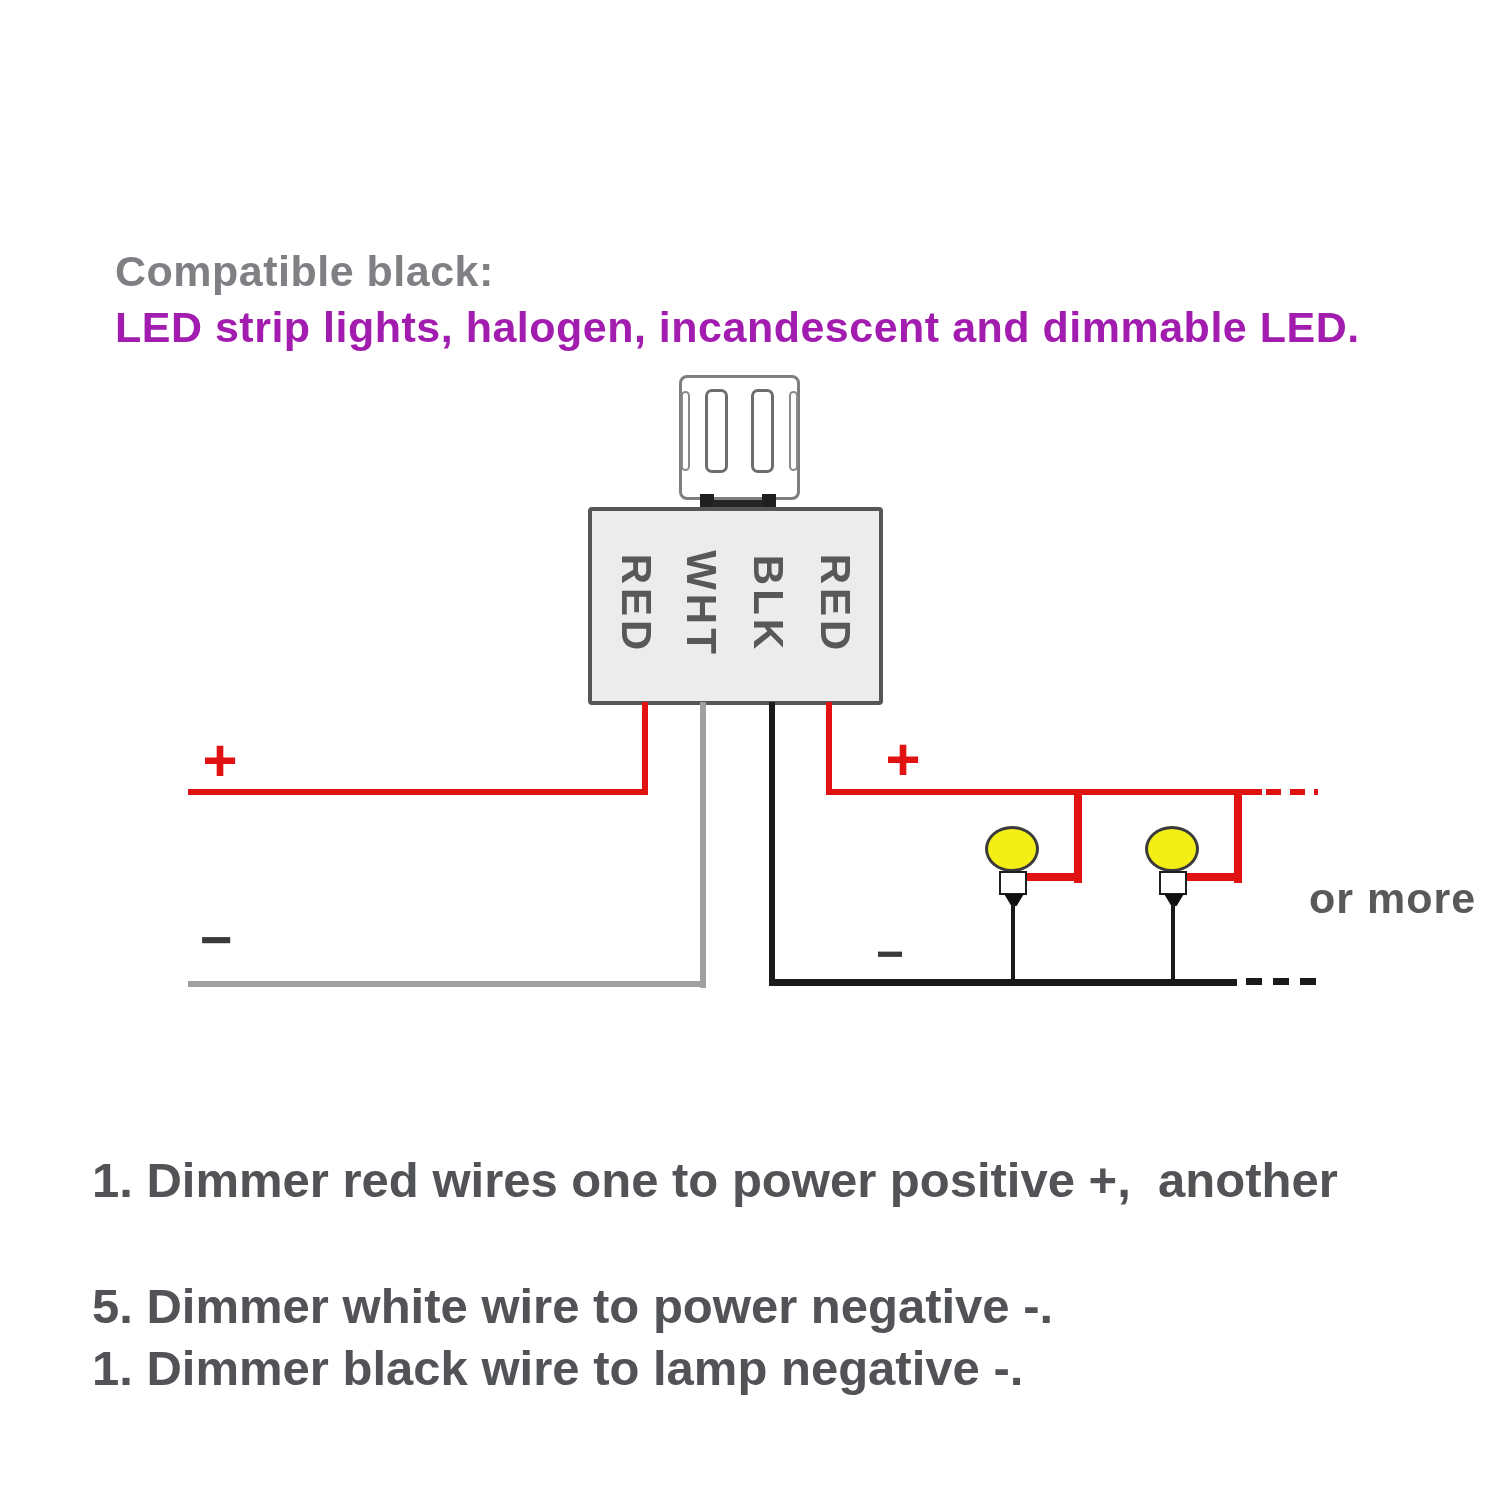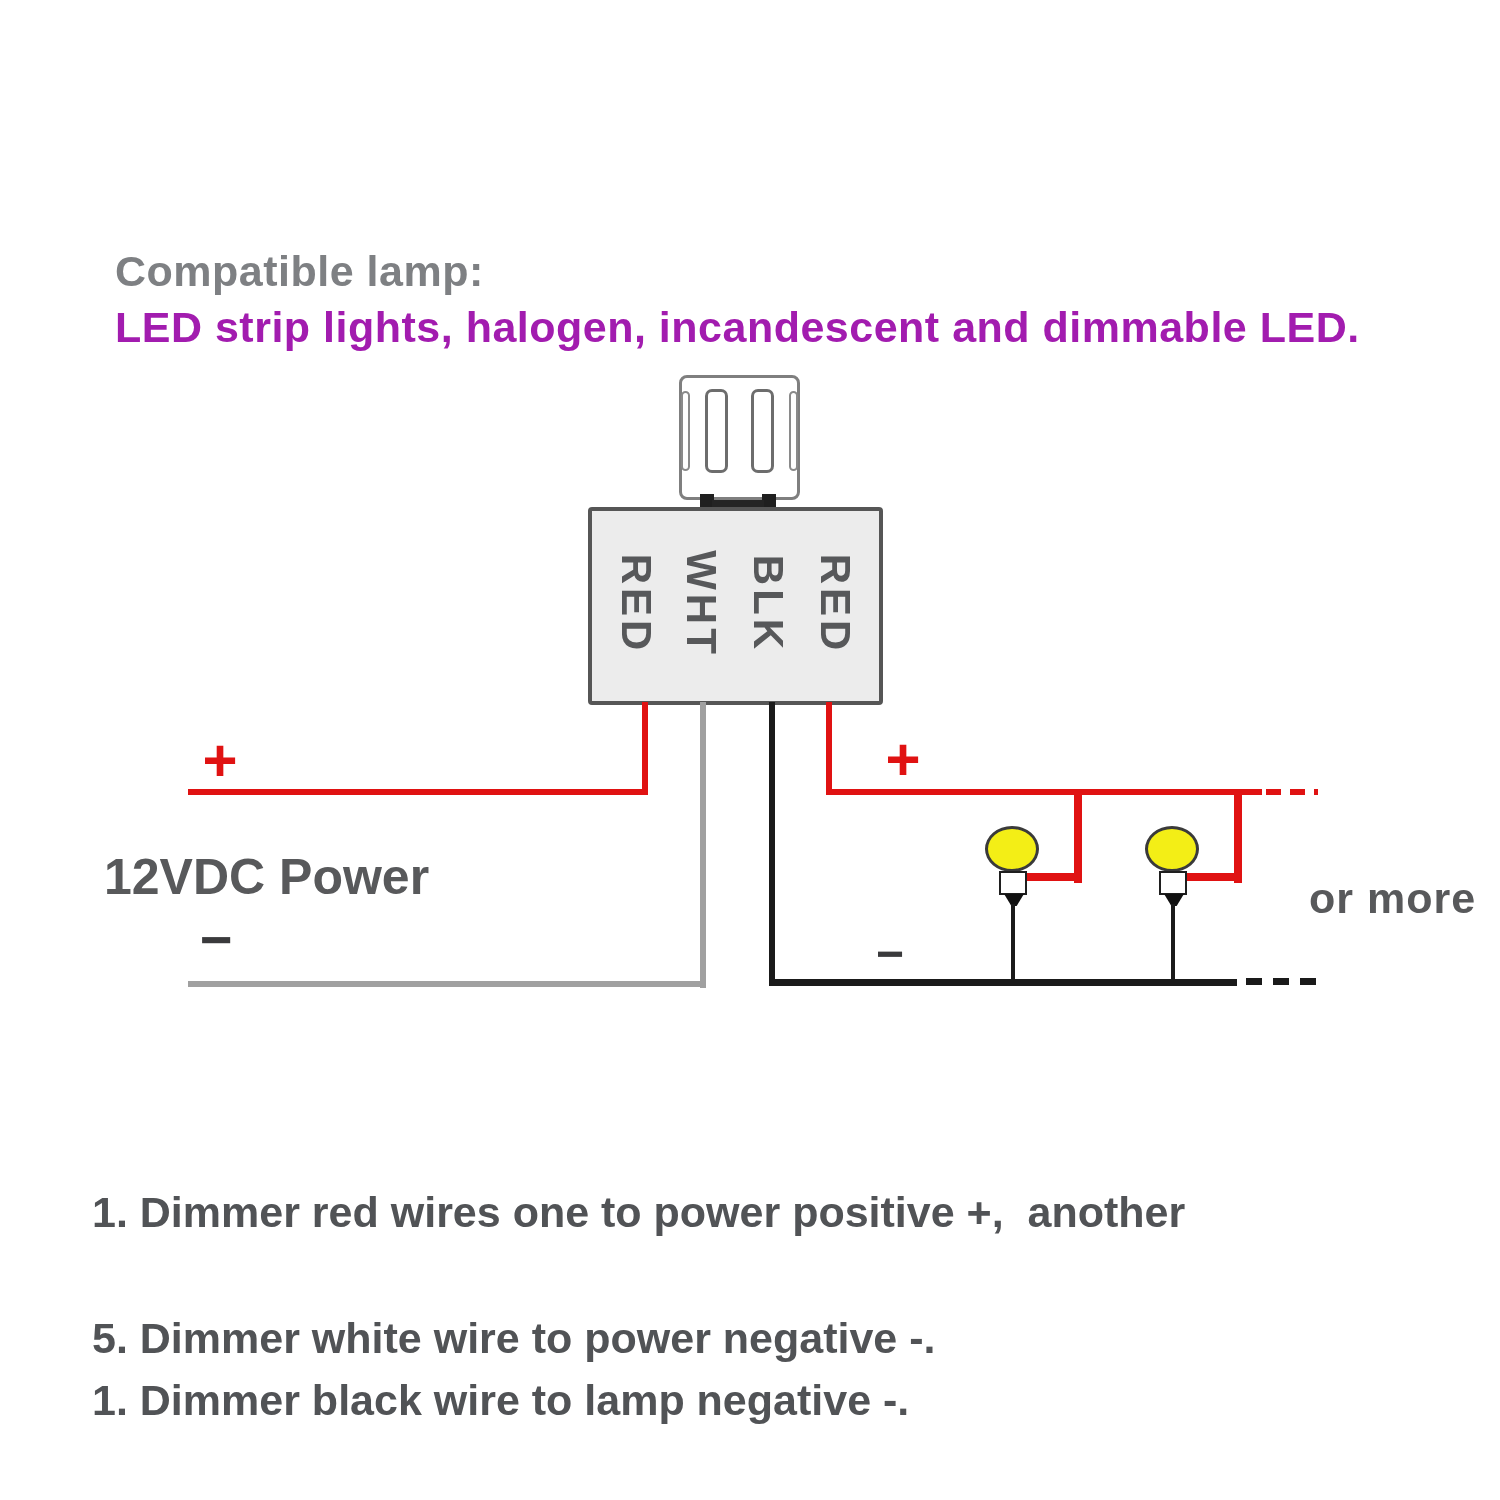--- a/index.html
+++ b/index.html
@@ -40,28 +40,28 @@
   
   .plus{width:50px;text-align:center;font-size:60px;line-height:60px;font-weight:bold;color:#e01212;}
   .minus{font-weight:bold;color:#3a3a3c;}
   .power-label{left:104px;top:848px;font-size:50px;font-weight:bold;color:#58595b;}
   .or-more{left:1277px;top:874px;font-size:43px;font-weight:bold;color:#58595b;letter-spacing:1px;margin-left:32px;}
   
   .bulb-globe{width:54px;height:46px;background:#f3ee16;border:3px solid #3a3a3a;border-radius:50%;box-sizing:border-box;}
   .bulb-socket{width:28px;height:24px;background:#fff;border:2px solid #1f1f1f;box-sizing:border-box;}
   .bulb-base{width:22px;height:12px;background:#111;clip-path:polygon(5% 0,95% 0,62% 100%,38% 100%);}
   
-  .instr{font-size:43px;font-weight:bold;color:#515356;white-space:pre;margin-top:36px;}
+  .instr{font-size:49px;font-weight:bold;color:#515356;white-space:pre;}
 </style>
 </head>
 <body>
 
 <div id="canvas">
 
-  <div class="abs compat1">Compatible lamp:</div>
+  <div class="abs compat1">Compatible black:</div>
   <div class="abs compat2">LED strip lights, halogen, incandescent and dimmable LED.</div>
 
   <div class="abs plug-body"></div>
   <div class="abs plug-notch l"></div>
   <div class="abs plug-notch r"></div>
   <div class="abs plug-slot l"></div>
   <div class="abs plug-slot r"></div>
   <div class="abs plug-tab l"></div>
   <div class="abs plug-tab r"></div>
   <div class="abs plug-bar"></div>
@@ -95,21 +95,20 @@
   <div class="abs bulb-socket" style="left:999px;top:871px;"></div>
   <div class="abs bulb-base" style="left:1003px;top:894px;"></div>
   <div class="wire blackw" style="left:1011px;top:904px;width:4px;height:79px;"></div>
 
   <div class="abs bulb-globe" style="left:1145px;top:826px;"></div>
   <div class="abs bulb-socket" style="left:1159px;top:871px;"></div>
   <div class="abs bulb-base" style="left:1163px;top:894px;"></div>
   <div class="wire blackw" style="left:1171px;top:904px;width:4px;height:79px;"></div>
 
   <div class="abs plus" style="left:195px;top:731px;">+</div>
-  <div class="abs power-label">12VDC Power</div>
   <div class="abs minus" style="left:200px;top:907px;font-size:56px;">−</div>
 
   <div class="abs plus" style="left:878px;top:730px;">+</div>
   <div class="abs minus" style="left:876px;top:926px;font-size:48px;">−</div>
   <div class="abs or-more">or more</div>
 
   <div class="abs instr" style="left:92px;top:1152px;">1. Dimmer red wires one to power positive +,  another</div>
   <div class="abs instr" style="left:92px;top:1278px;">5. Dimmer white wire to power negative -.</div>
   <div class="abs instr" style="left:92px;top:1340px;">1. Dimmer black wire to lamp negative -.</div>
 

